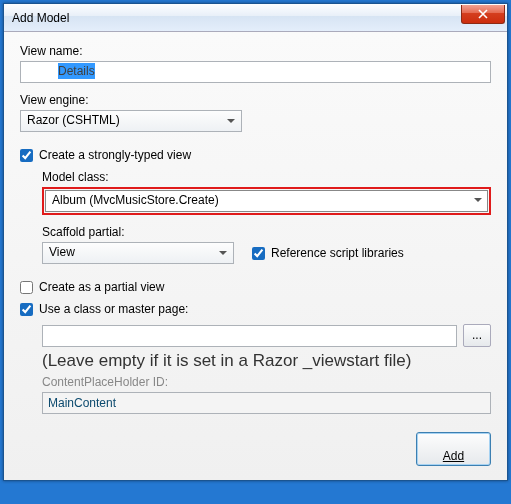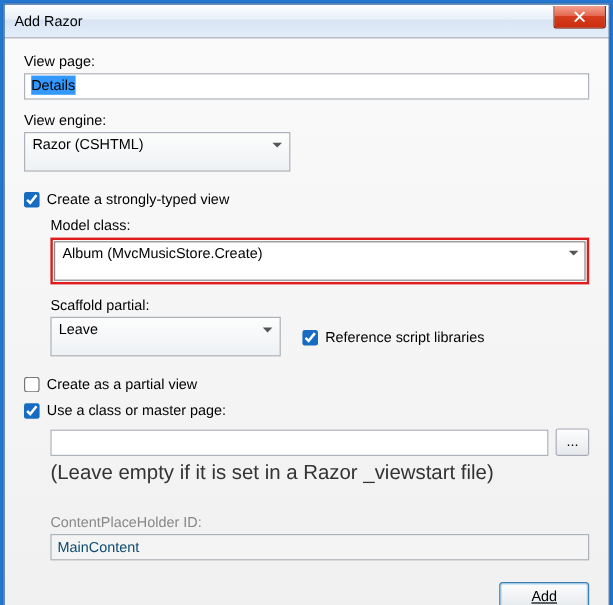--- a/index.html
+++ b/index.html
@@ -8,60 +8,60 @@
   .titlebar { height: 28px; background: linear-gradient(#fdfeff, #e8eff8 45%, #d7e4f3 46%, #e4eefb); display: flex; align-items: center; padding: 0 2px 0 8px; border-bottom: 1px solid #aab; position: relative; }
   .titlebar-text { color: #000; flex: 1; }
   .close-btn { width: 44px; height: 19px; margin-top: -6px; background: linear-gradient(#f2a192, #e5694f 45%, #d43e1e 46%, #cc2d0e); border: 1px solid #8b2a15; border-top: none; border-radius: 0 0 3px 3px; display: flex; align-items: center; justify-content: center; color: #fff; font-weight: bold; text-shadow: 0 0 2px #600; }
   .close-btn svg { width: 10px; height: 10px; }
   .content { padding: 12px 16px 14px 16px; background: #f0f0f0; background: linear-gradient(#fafafa, #f0f0f0); }
   .field { margin-bottom: 10px; }
   .label { display: block; margin-bottom: 3px; color: #000; }
   .label.disabled { color: #888; }
   .textbox { width: 100%; height: 22px; border: 1px solid #adb2b8; padding: 2px 5px; background: #fff; }
   .textbox.sel { background: #fff; }
-  .textbox.sel span { background: #3399ff; color: #000000; padding: 1px 0; }
+  .textbox.sel span { background: #3399ff; color: #404040; padding: 1px 0; margin-left: 32px; }
   .textbox.readonly { background: #f4f4f4; color: #0c4a6e; }
   .combo { position: relative; display: inline-block; }
   .combo select, .combo-box {
-    height: 33px; border: 1px solid #adb2b8; background: linear-gradient(#fdfdfd,#eef1f4); padding: 2px 20px 4px 6px; appearance: none; -webkit-appearance: none;
+    height: 22px; border: 1px solid #adb2b8; background: linear-gradient(#fdfdfd,#eef1f4); padding: 2px 20px 4px 6px; appearance: none; -webkit-appearance: none;
   }
   .combo::after { content: ""; position: absolute; right: 7px; top: 9px; border: 4px solid transparent; border-top-color: #555; pointer-events: none; }
   .combo.full { width: 100%; display: block; }
   .combo.full .combo-box { width: 100%; display: block; }
   .combo.highlight { border: 2px solid #e01b1b; padding: 1px; }
   .combo.highlight .combo-box { background: #fff; border: 1px solid #888; }
   .checkbox-row { display: flex; align-items: flex-end; margin-bottom: 8px; }
   .checkbox-row input { margin: 0 6px 0 0; width: 13px; height: 13px; accent-color: #176cc1; }
   .indent { margin-left: 22px; }
   .row-flex { display: flex; align-items: center; gap: 18px; }
   .browse-row { display: flex; gap: 6px; align-items: center; }
   .browse-btn { width: 28px; height: 23px; border: 1px solid #aab; background: linear-gradient(#fdfdfd,#e6e9ec); border-radius: 2px; text-align: center; line-height: 19px; }
   .hint { font-size: 17px; color: #333; margin-top: 4px; }
   .buttons { display: flex; justify-content: flex-end; gap: 8px; margin-top: 18px; }
-  .btn { min-width: 75px; height: 23px; border: 1px solid #8a9199; background: linear-gradient(#fdfdfd,#e6e9ec); border-radius: 3px; padding: 4px 12px; text-decoration: underline; }
+  .btn { min-width: 75px; height: 23px; border: 1px solid #8a9199; background: linear-gradient(#fdfdfd,#e6e9ec); border-radius: 3px; padding: 16px 12px; text-decoration: underline; }
   .btn.default { border: 1px solid #3c7fb1; box-shadow: 0 0 0 1px #a6d2f2 inset; }
   .sep { height: 6px; }
 </style>
 </head>
 <body>
 
 <div class="window">
   <div class="titlebar">
-    <span class="titlebar-text">Add Razor</span>
+    <span class="titlebar-text">Add Model</span>
     <div class="close-btn">
       <svg viewBox="0 0 10 10">
           <path d="M1 1 L9 9 M9 1 L1 9" stroke="#fff" stroke-width="1.6"></path>
         </svg>
     </div>
   </div>
 
   <div class="content">
 
     <div class="field">
-      <span class="label">View page:</span>
+      <span class="label">View name:</span>
       <div class="textbox sel"><span>Details</span></div>
     </div>
 
     <div class="field">
       <span class="label">View engine:</span>
       <div class="combo" style="width:222px;">
         <div class="combo-box" style="width:222px;">Razor (CSHTML)</div>
       </div>
     </div>
 
@@ -77,21 +77,21 @@
         <span class="label">Model class:</span>
         <div class="combo full highlight">
           <div class="combo-box">Album (MvcMusicStore.Create)</div>
         </div>
       </div>
 
       <div class="field">
         <span class="label">Scaffold partial:</span>
         <div class="row-flex">
           <div class="combo" style="width:192px;">
-            <div class="combo-box" style="width:192px;">Leave</div>
+            <div class="combo-box" style="width:192px;">View</div>
           </div>
           <div class="checkbox-row" style="margin-bottom:0;">
             <input type="checkbox" checked="" style="">
             <span>Reference script libraries</span>
           </div>
         </div>
       </div>
     </div>
 
     <div class="sep"></div>
@@ -106,21 +106,21 @@
       <span>Use a class or master page:</span>
     </div>
 
     <div class="indent">
       <div class="browse-row">
         <input class="textbox" style="flex: 1 1 0%;" value="">
         <button class="browse-btn">...</button>
       </div>
       <div class="hint">(Leave empty if it is set in a Razor _viewstart file)</div>
 
-      <div class="field" style="margin-top:24px;">
+      <div class="field" style="margin-top:4px;">
         <span class="label disabled">ContentPlaceHolder ID:</span>
         <input class="textbox readonly" readonly="" value="MainContent" style="">
       </div>
     </div>
 
     <div class="buttons">
       <button class="btn default">Add</button>
     </div>
 
   </div>

